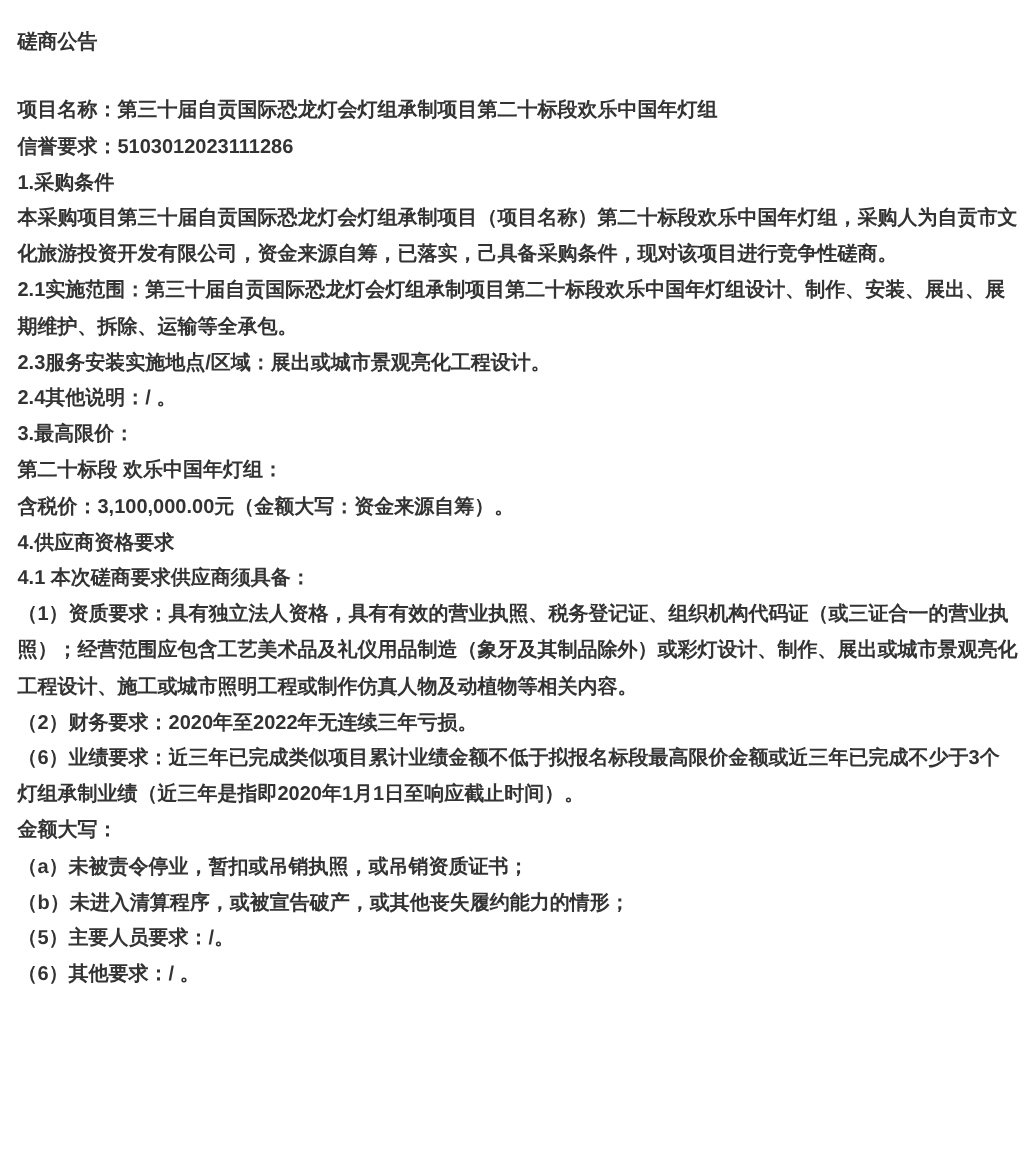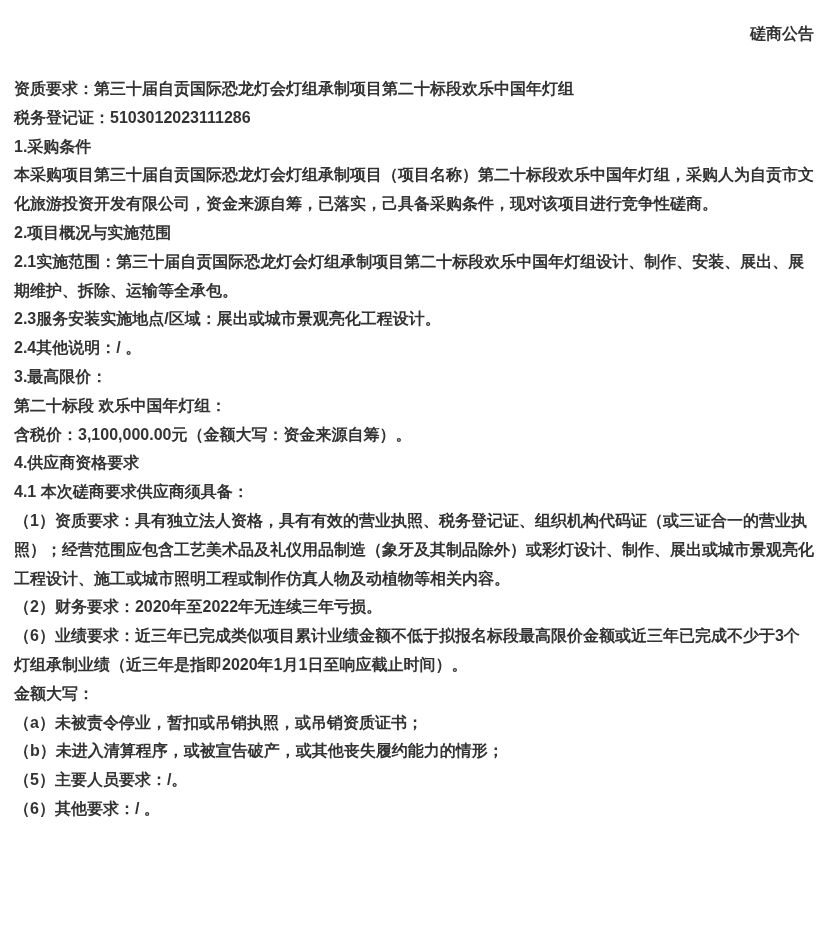--- a/index.html
+++ b/index.html
@@ -12,21 +12,21 @@
     min-height: 938px;
     box-sizing: border-box;
     padding: 19px 14px 10px 14px;
     background: #ffffff;
     font-family: "Liberation Sans", "DejaVu Sans", sans-serif;
     color: #333333;
   }
   .doc-title {
     font-size: 16px;
     font-weight: bold;
-    text-align: right;
+    text-align: left;
     line-height: 29px;
     margin: 0 0 27px 0;
     color: #333333;
   }
   .page p {
     margin: 0;
     font-size: 16px;
     line-height: 28.8px;
     color: #333333;
     word-break: break-all;
@@ -35,25 +35,24 @@
   .page p.b {
     font-weight: bold;
   }
 </style>
 </head>
 <body>
 
 <div class="page">
   <div class="doc-title">磋商公告</div>
 
-  <p class="b">资质要求：第三十届自贡国际恐龙灯会灯组承制项目第二十标段欢乐中国年灯组</p>
-  <p class="b">税务登记证：5103012023111286</p>
+  <p class="b">项目名称：第三十届自贡国际恐龙灯会灯组承制项目第二十标段欢乐中国年灯组</p>
+  <p class="b">信誉要求：5103012023111286</p>
   <p class="b">1.采购条件</p>
   <p>本采购项目第三十届自贡国际恐龙灯会灯组承制项目（项目名称）第二十标段欢乐中国年灯组，采购人为自贡市文化旅游投资开发有限公司，资金来源自筹，已落实，己具备采购条件，现对该项目进行竞争性磋商。</p>
-  <p class="b">2.项目概况与实施范围</p>
   <p>2.1实施范围：第三十届自贡国际恐龙灯会灯组承制项目第二十标段欢乐中国年灯组设计、制作、安装、展出、展期维护、拆除、运输等全承包。</p>
   <p>2.3服务安装实施地点/区域：展出或城市景观亮化工程设计。</p>
   <p>2.4其他说明：/ 。</p>
   <p class="b">3.最高限价：</p>
   <p>第二十标段 欢乐中国年灯组：</p>
   <p>含税价：3,100,000.00元（金额大写：资金来源自筹）。</p>
   <p class="b">4.供应商资格要求</p>
   <p>4.1 本次磋商要求供应商须具备：</p>
   <p>（1）资质要求：具有独立法人资格，具有有效的营业执照、税务登记证、组织机构代码证（或三证合一的营业执照）；经营范围应包含工艺美术品及礼仪用品制造（象牙及其制品除外）或彩灯设计、制作、展出或城市景观亮化工程设计、施工或城市照明工程或制作仿真人物及动植物等相关内容。</p>
   <p>（2）财务要求：2020年至2022年无连续三年亏损。</p>

